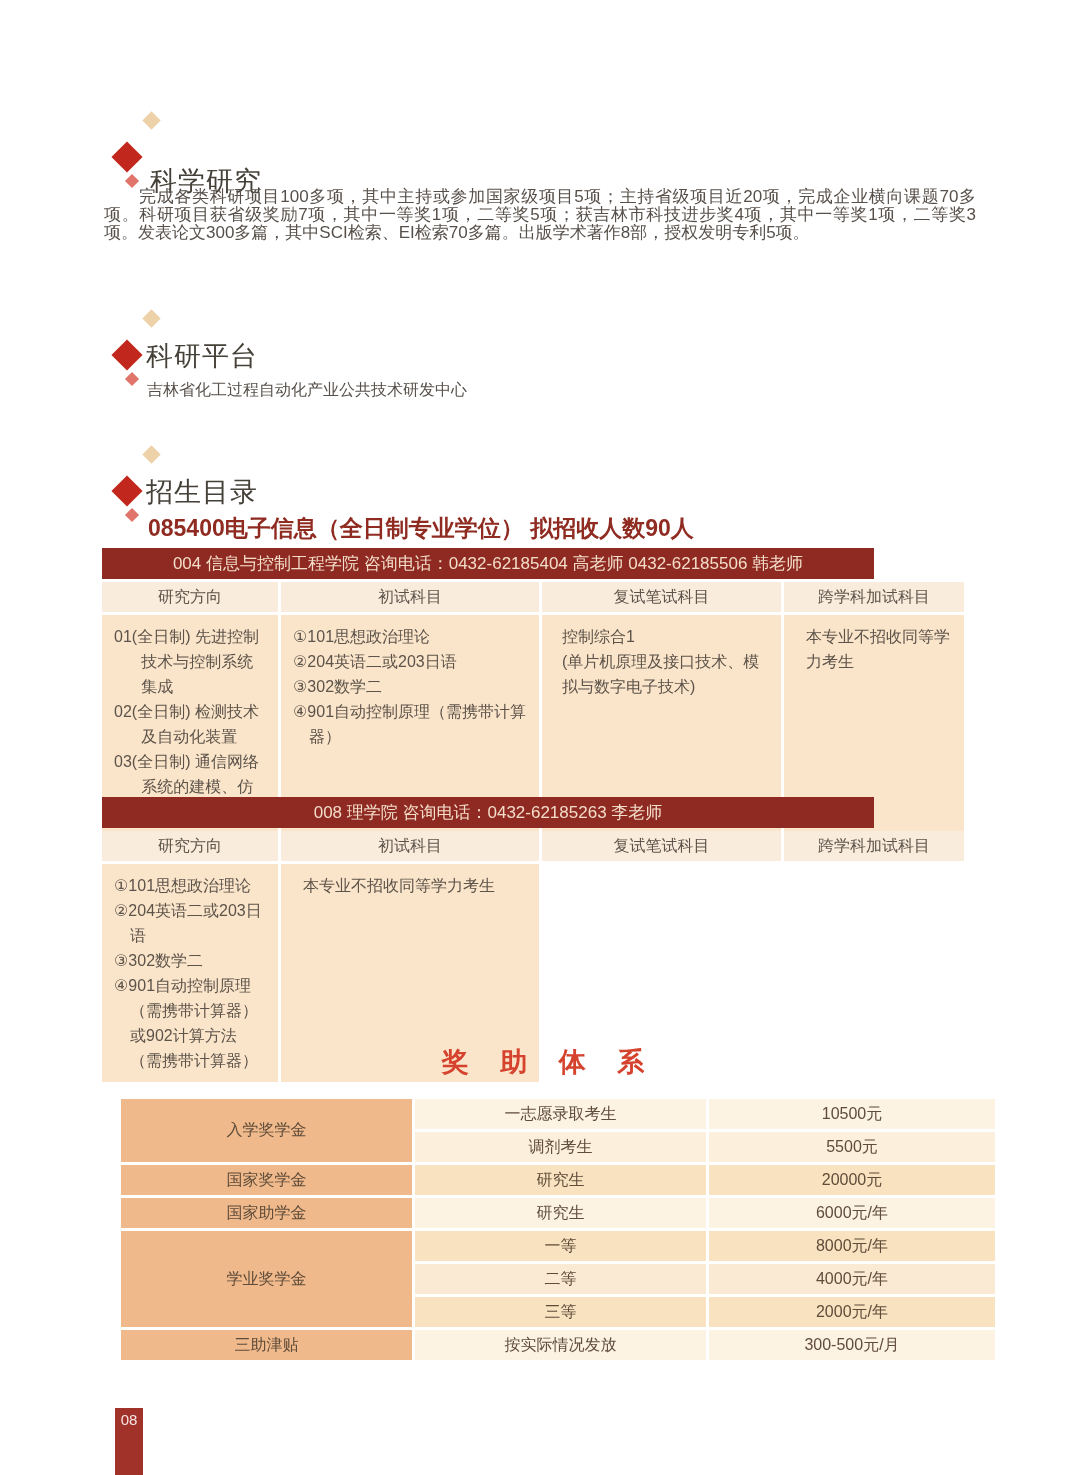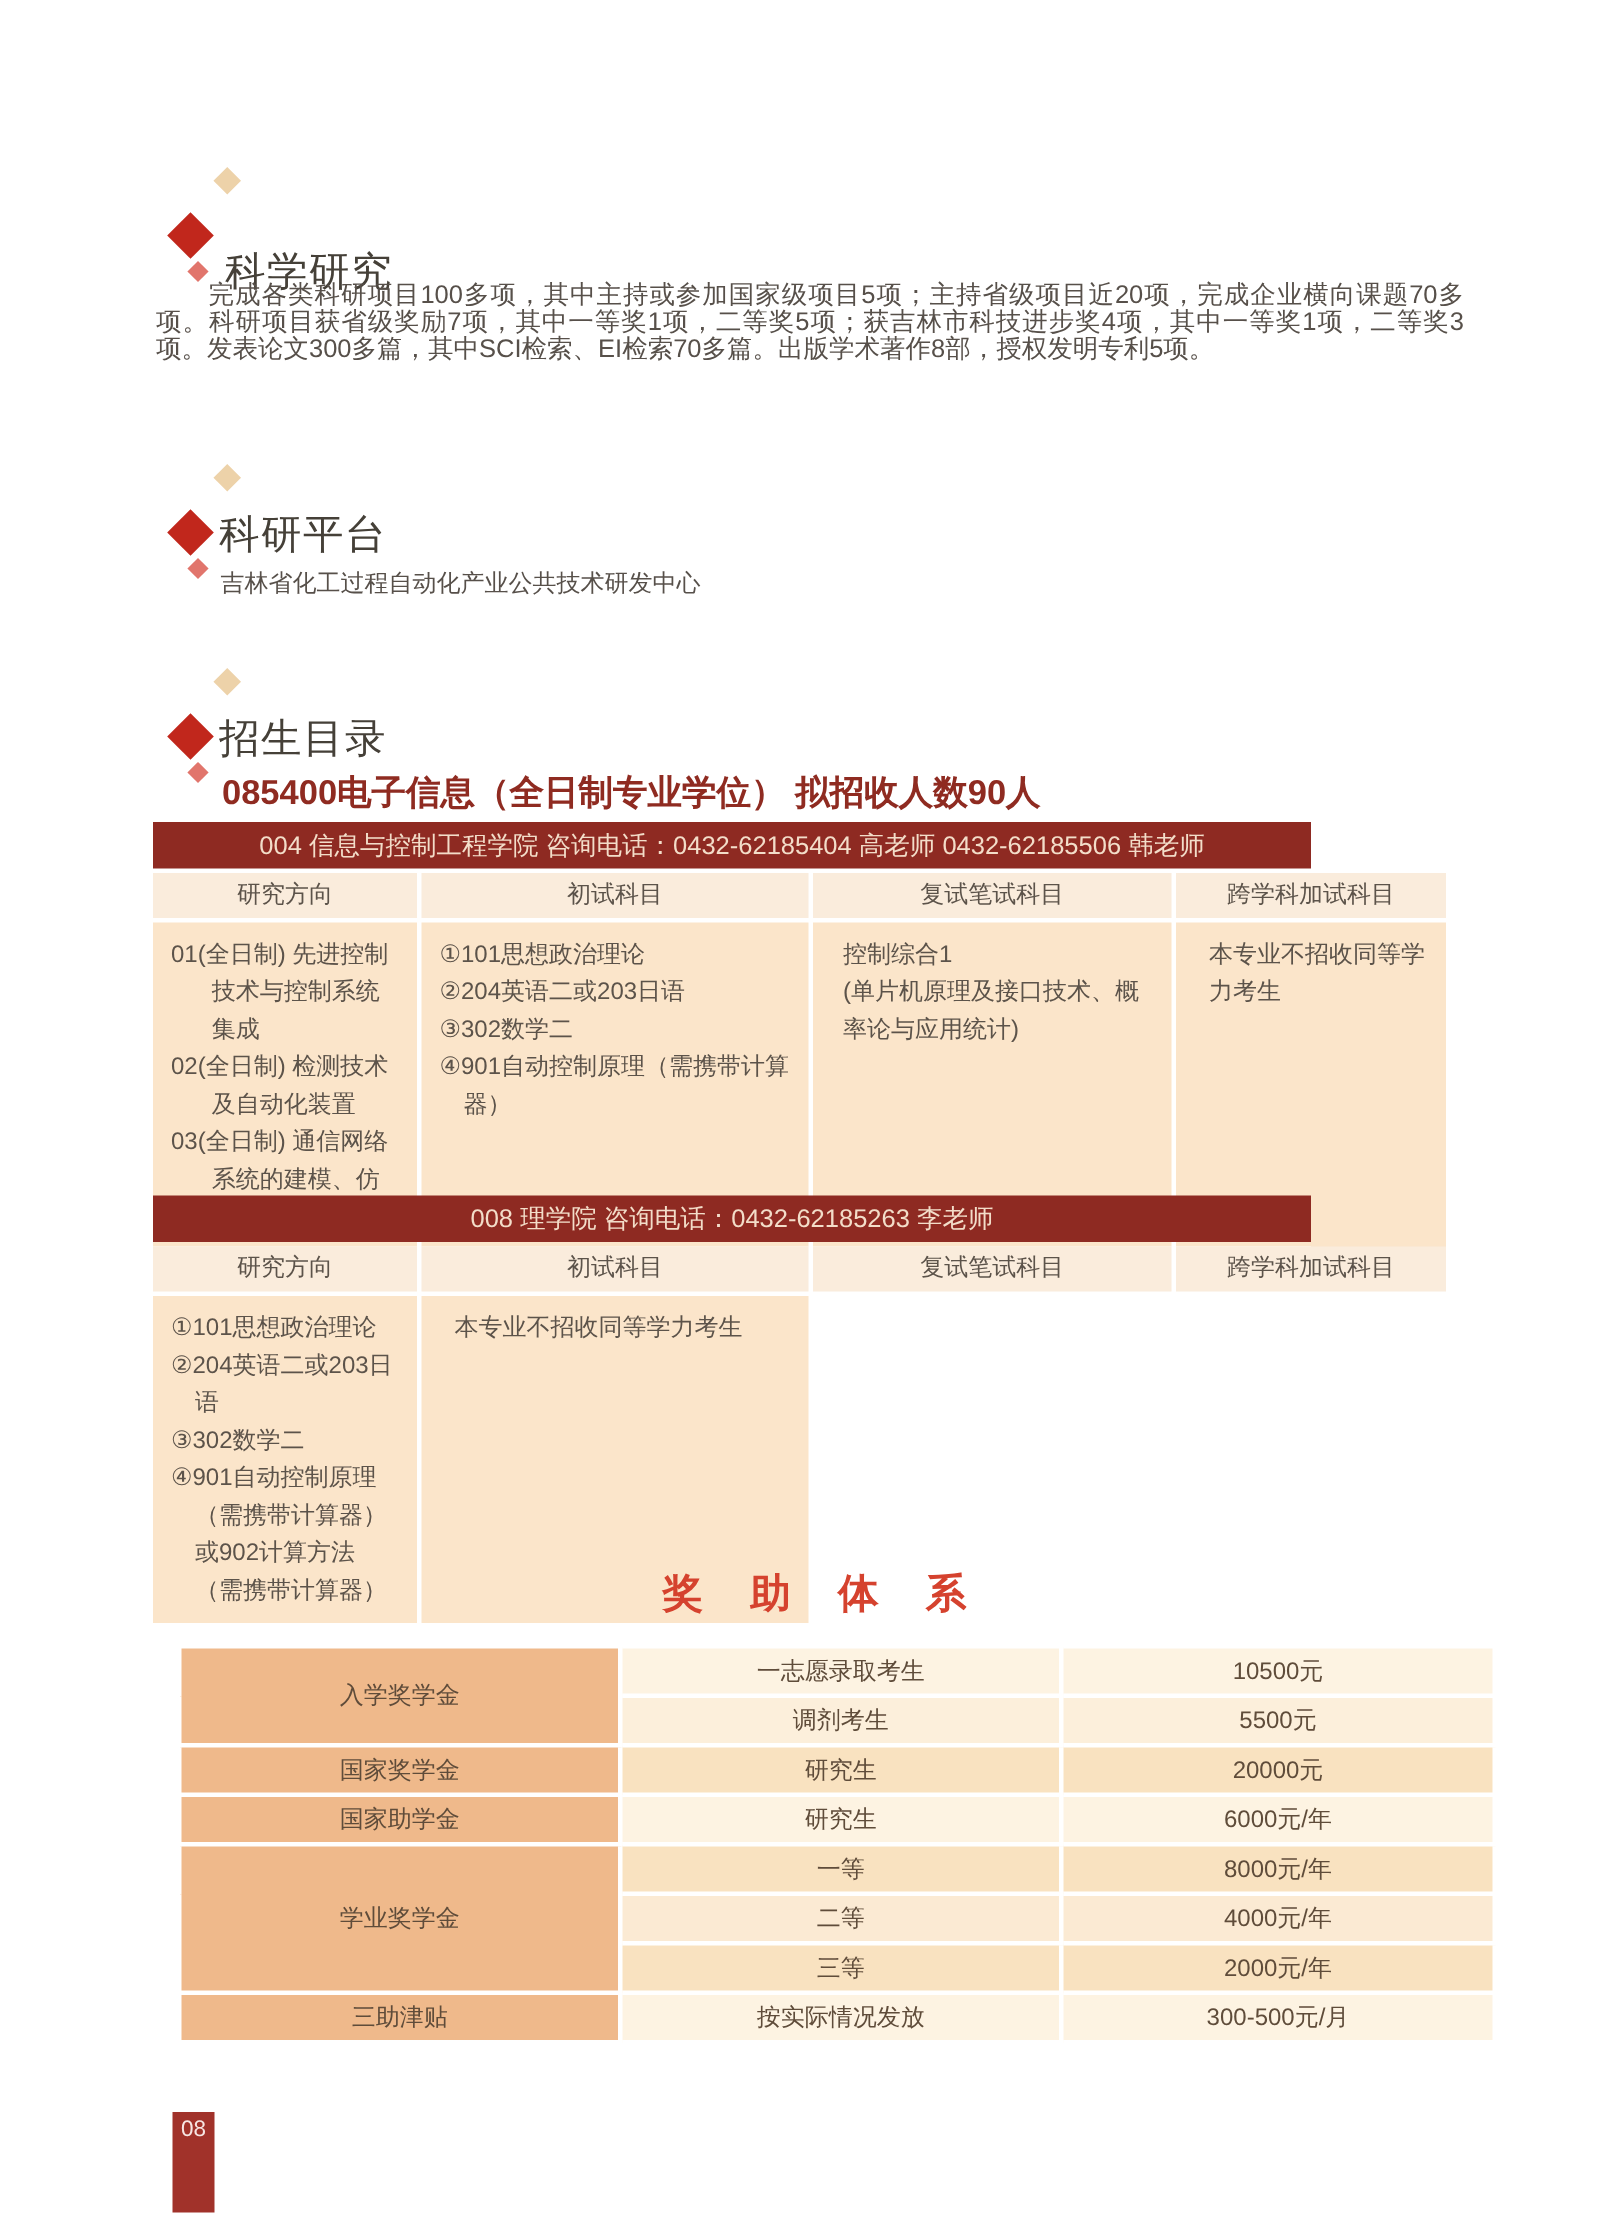--- a/index.html
+++ b/index.html
@@ -107,21 +107,21 @@
       <div class="hang2">03(全日制) 通信网络系统的建模、仿真及优化控制</div>
     </div>
     <div class="adm-cell">
       <div class="hang1">①101思想政治理论</div>
       <div class="hang1">②204英语二或203日语</div>
       <div class="hang1">③302数学二</div>
       <div class="hang1">④901自动控制原理（需携带计算器）</div>
     </div>
     <div class="adm-cell c-retest">
       <div>控制综合1</div>
-      <div>(单片机原理及接口技术、概率论与应用统计)</div>
+      <div>(单片机原理及接口技术、模拟与数字电子技术)</div>
     </div>
     <div class="adm-cell c-cross">本专业不招收同等学力考生</div>
   </div>
 </div>
 
 <div class="adm-table t2" style="top:797px;">
   <div class="adm-header">008 理学院 咨询电话：0432-62185263 李老师</div>
   <div class="adm-grid">
     <div class="adm-colhead">研究方向</div>
     <div class="adm-colhead">初试科目</div>

